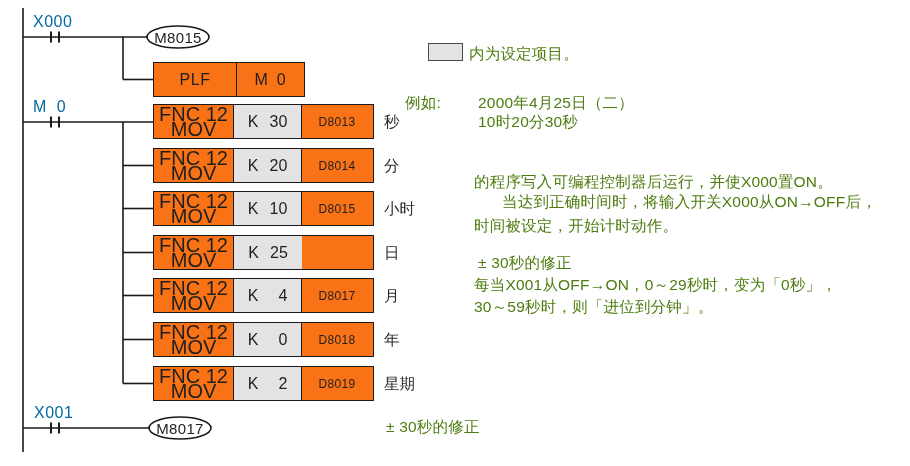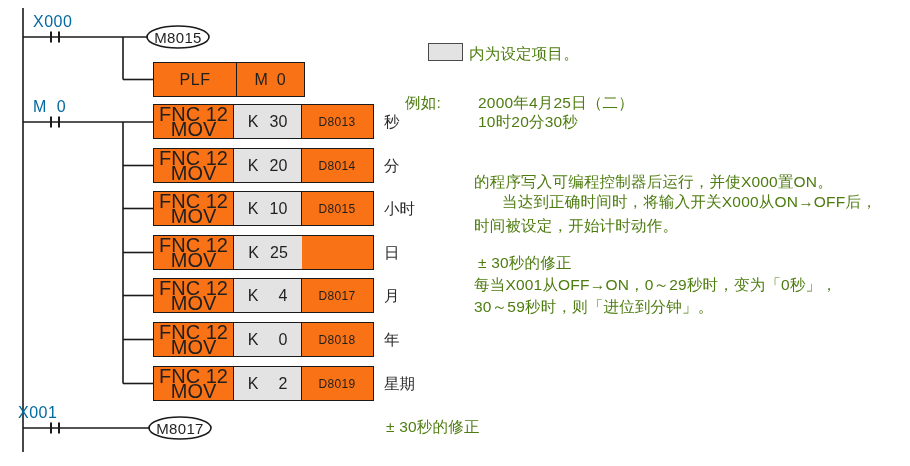--- a/index.html
+++ b/index.html
@@ -64,21 +64,21 @@
     <line x1="123" y1="383.5" x2="153" y2="383.5"></line>
 
     <line x1="23" y1="428" x2="150" y2="428"></line>
     <line x1="51" y1="422.5" x2="51" y2="433.5" stroke-width="2"></line>
     <line x1="59" y1="422.5" x2="59" y2="433.5" stroke-width="2"></line>
     <ellipse cx="180" cy="428" rx="31" ry="11"></ellipse>
   </svg>
 
   <div class="abs dev-label" style="left:33px; top:13px;">X000</div>
   <div class="abs dev-label pre" style="left:33px; top:98px;">M  0</div>
-  <div class="abs dev-label" style="left:18px; top:404px;text-align:center;">X001</div>
+  <div class="abs dev-label" style="left:34px; top:404px;text-align:center;">X001</div>
 
   <div class="abs coil-label" style="left:147px; top:29px;">M8015</div>
   <div class="abs coil-label" style="left:149px; top:420px;">M8017</div>
 
   <div class="ibox" style="left:153px; top:62px; width:152px;">
     <div class="cell cell-op">PLF</div>
     <div class="cell cell-opnd pre">M  0</div>
   </div>
 
   <div class="ibox" style="left:153px; top:104px; width:221px;">

